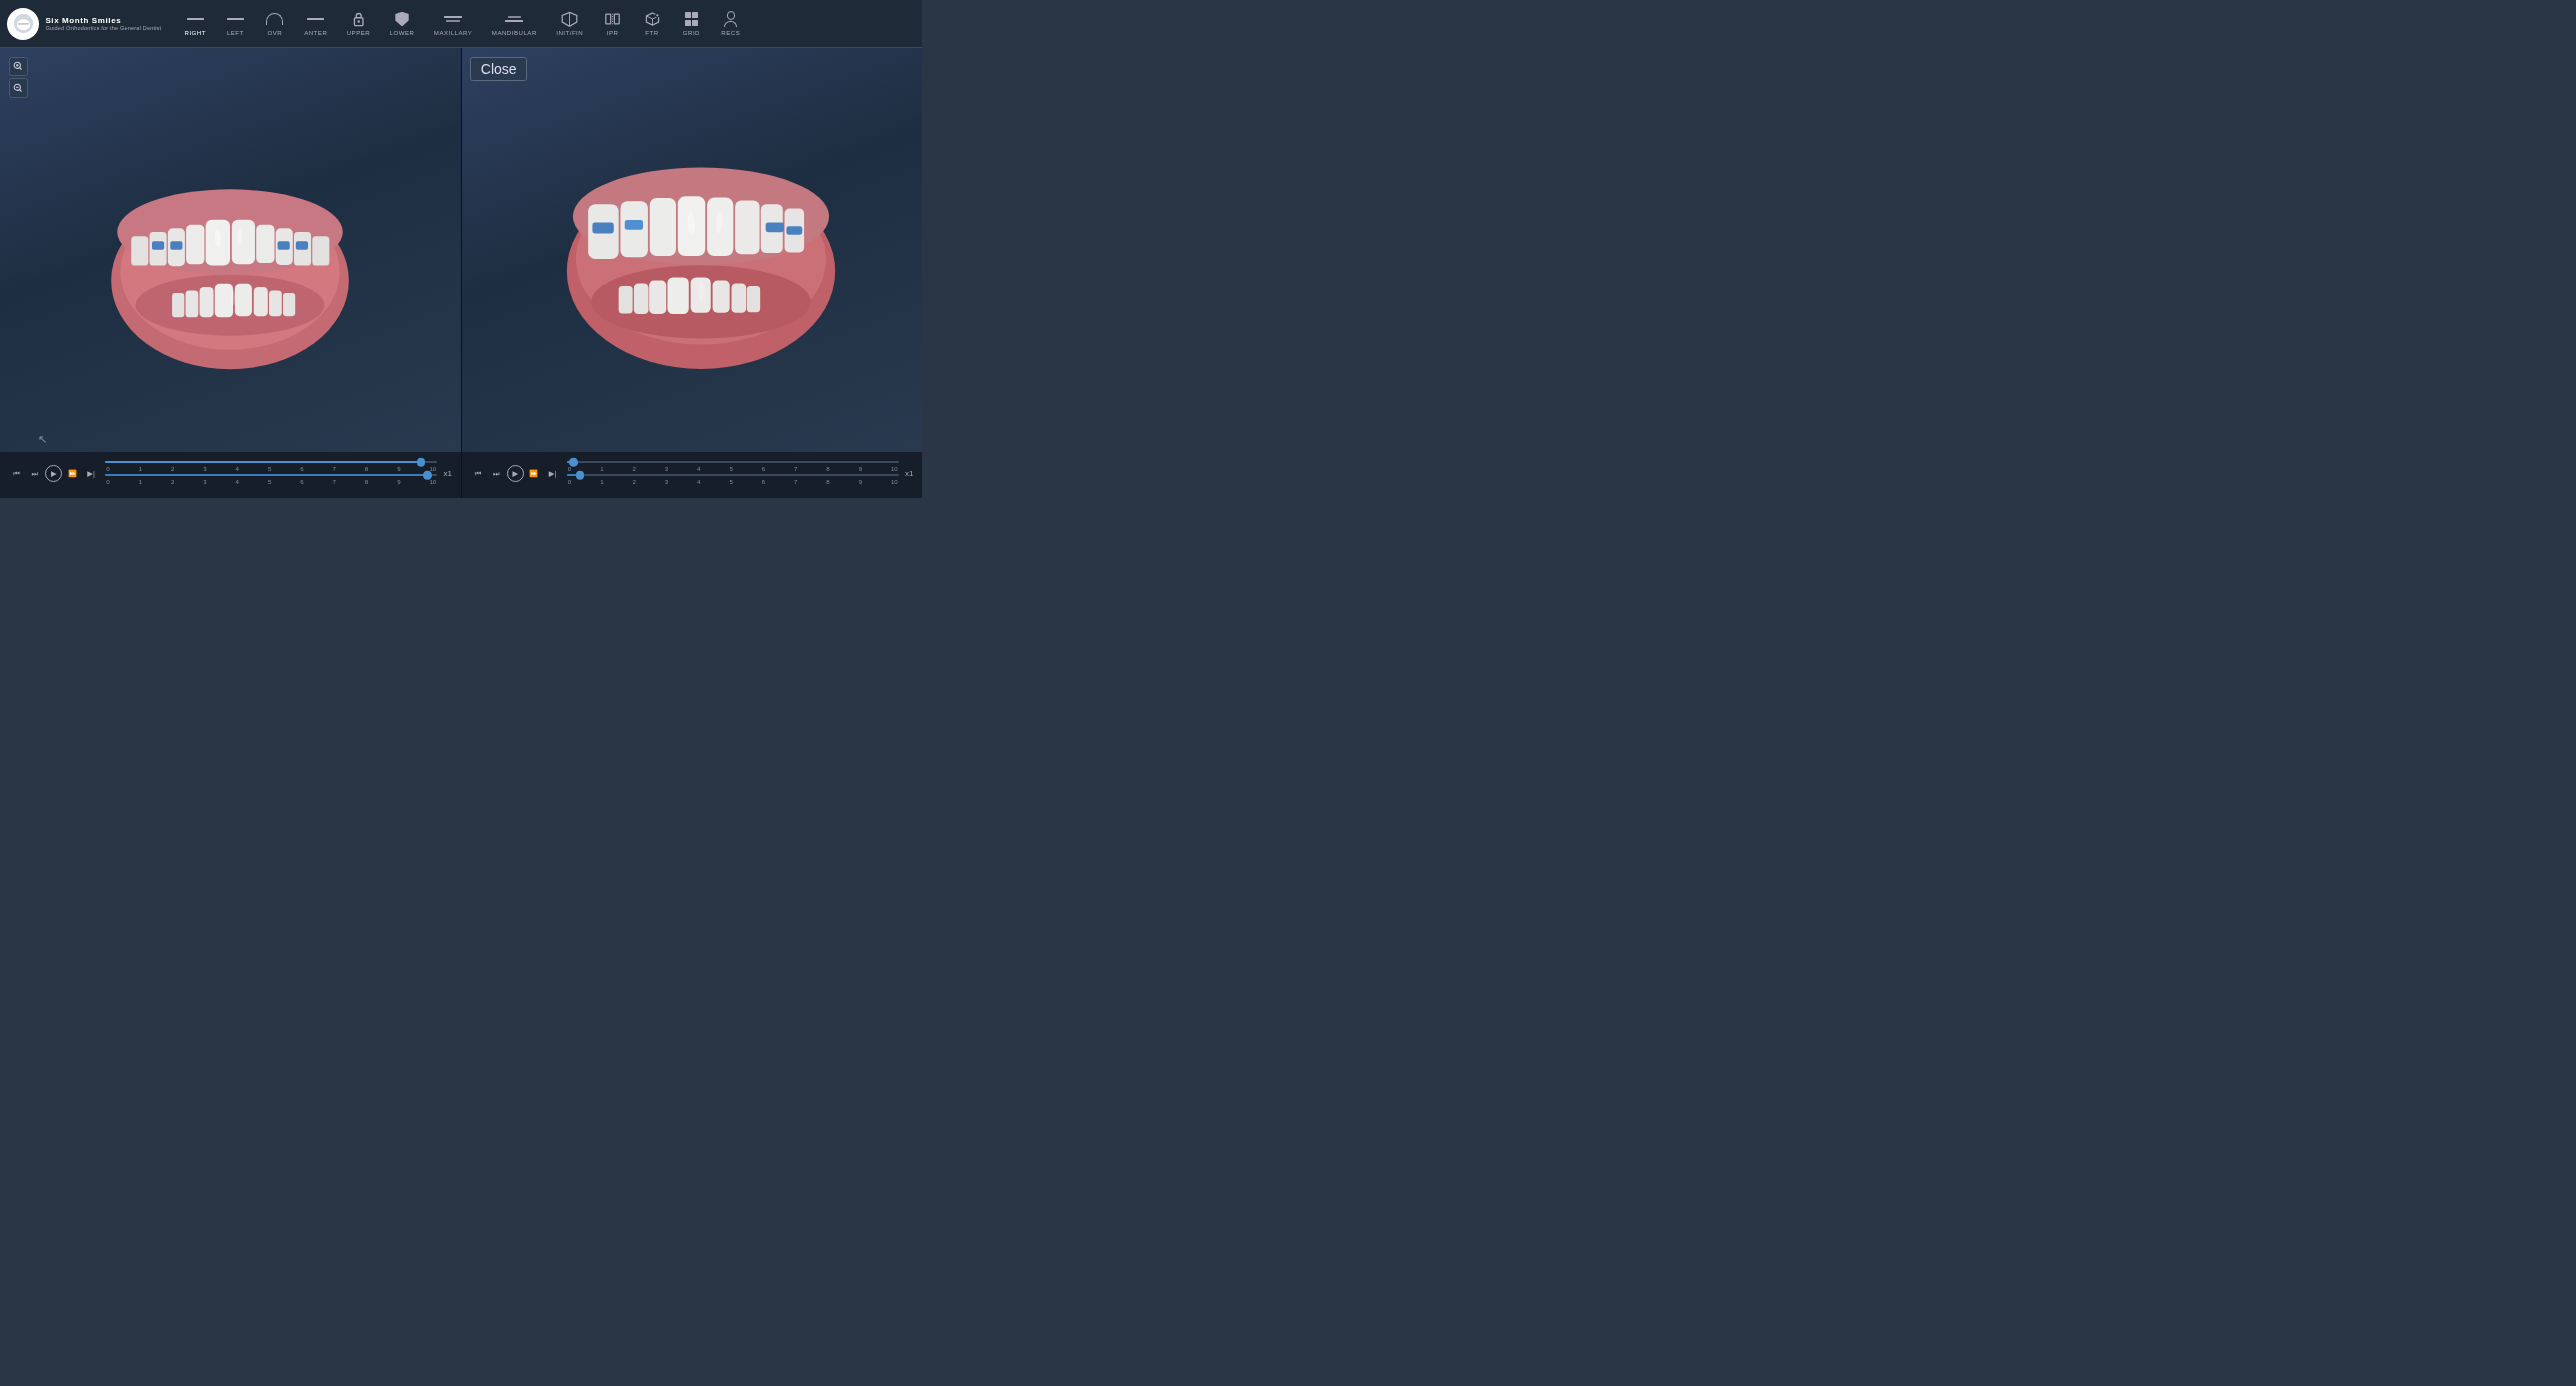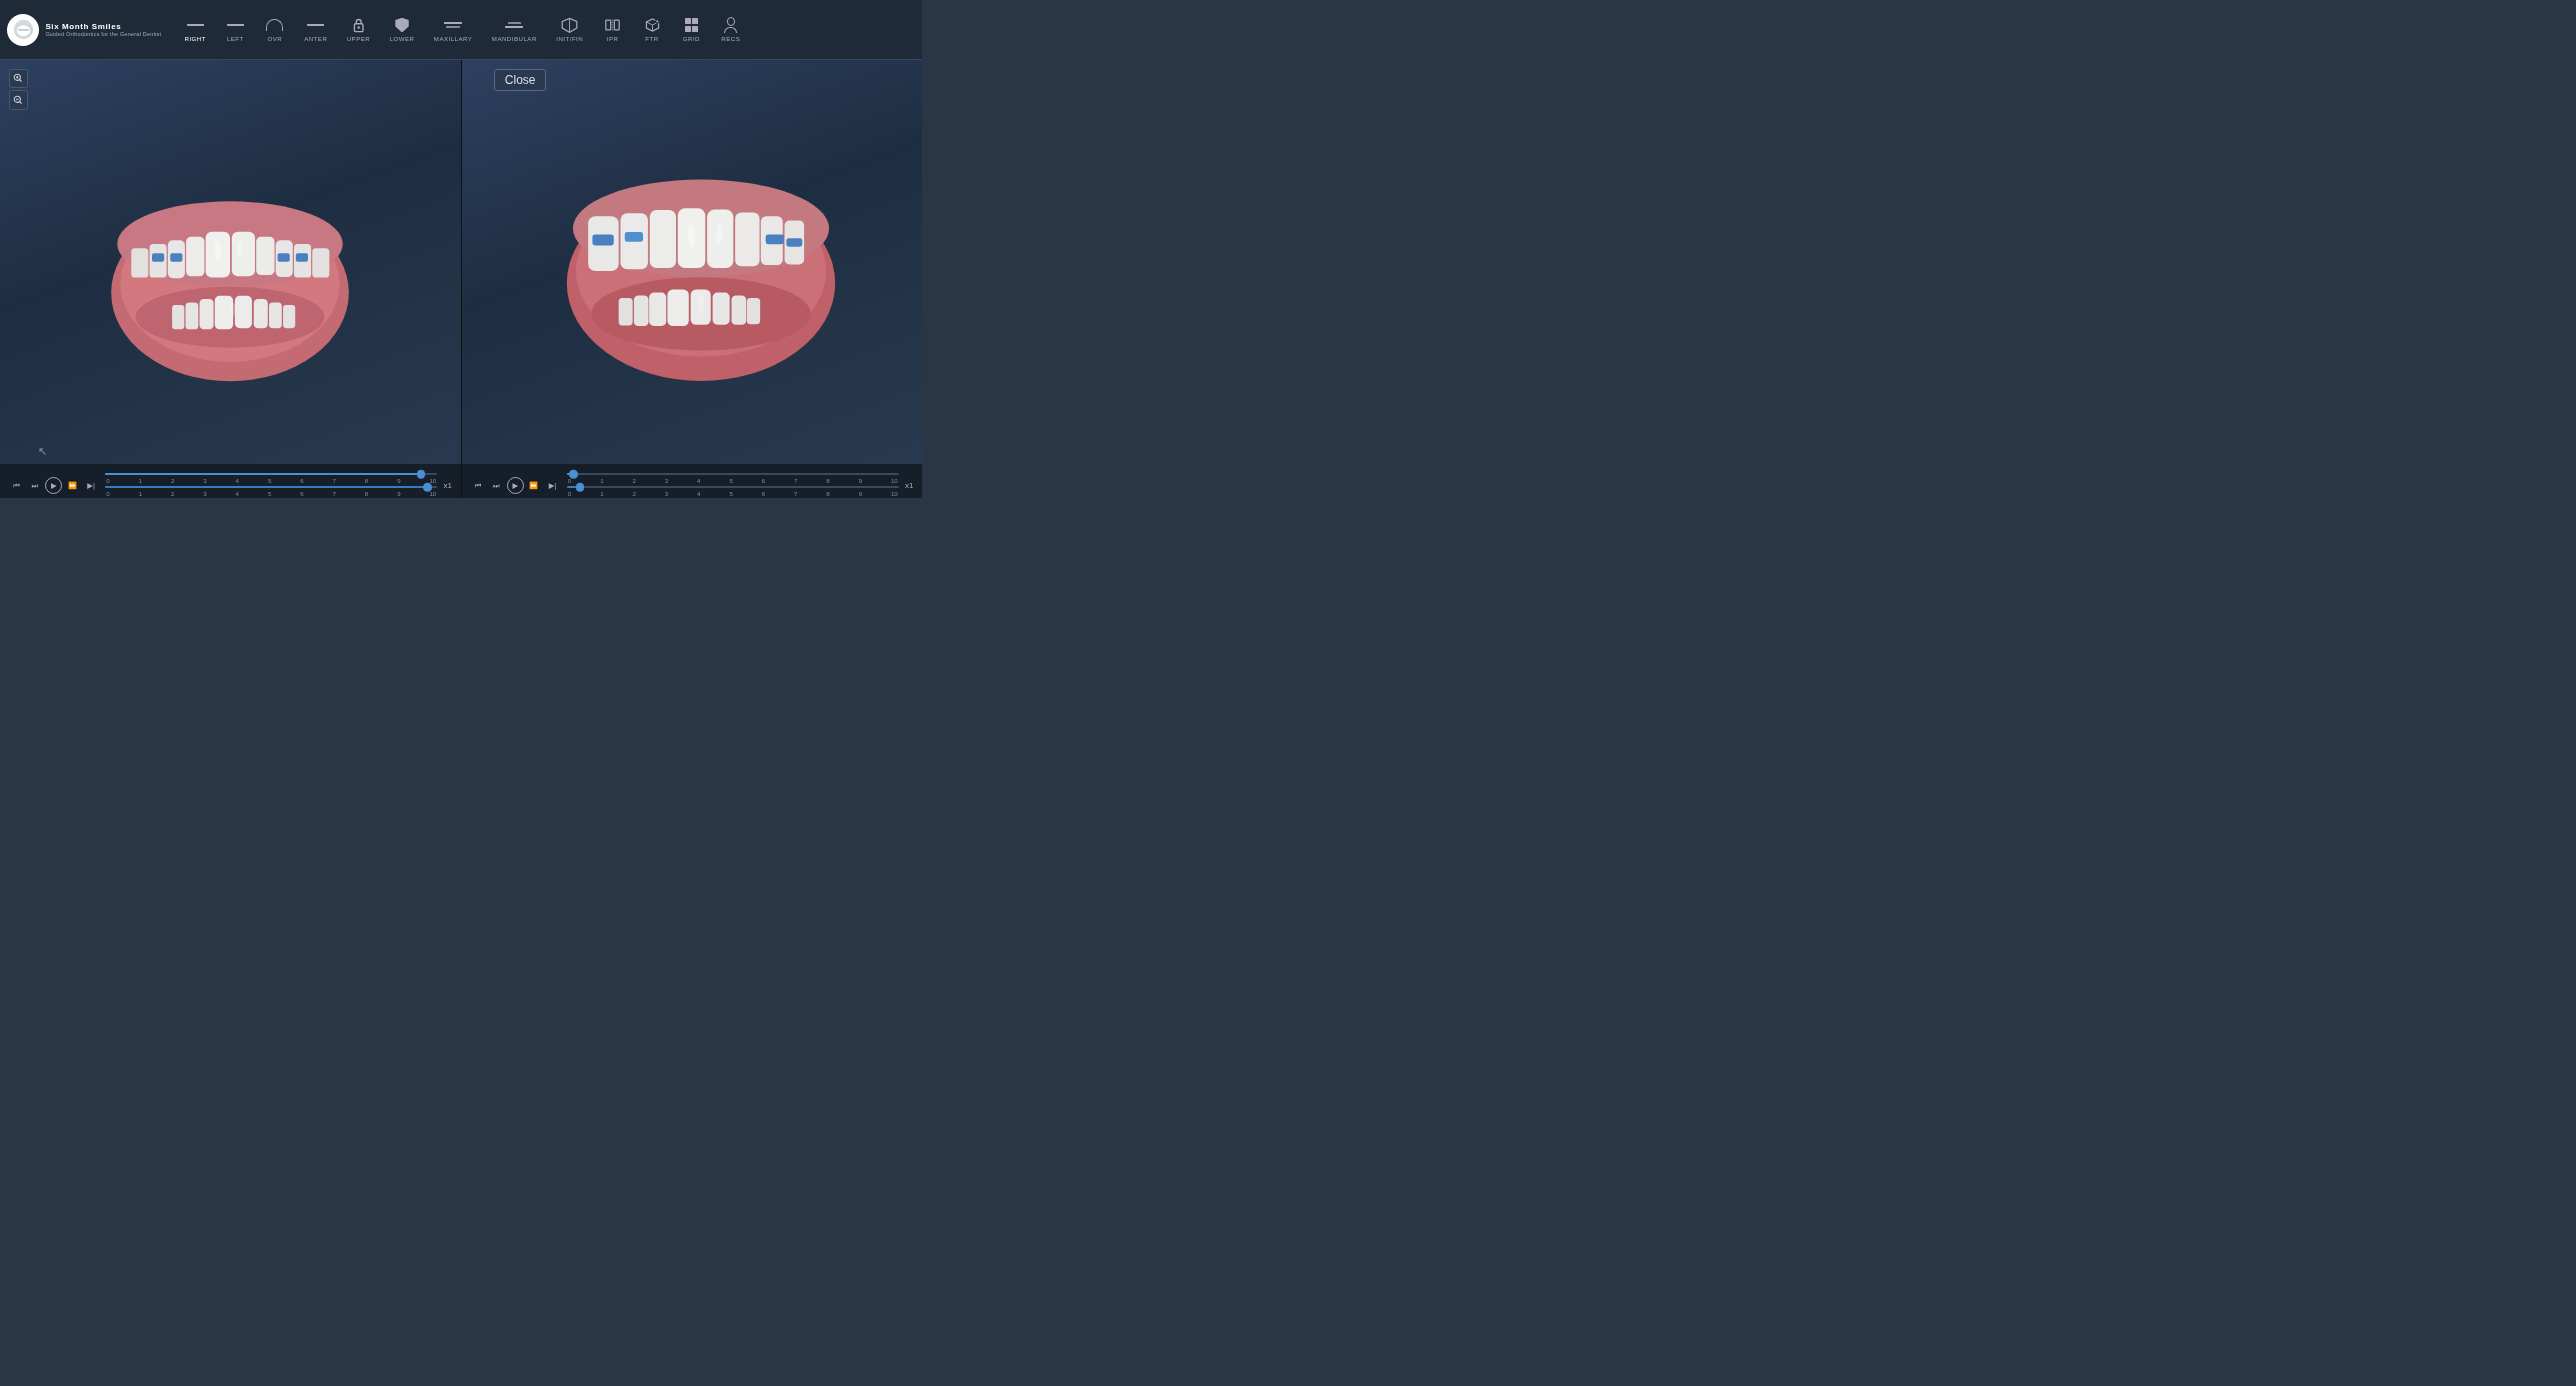--- a/index.html
+++ b/index.html
@@ -7,21 +7,21 @@
       width: 922px;
       height: 498px;
       background: #2a3545;
       font-family: Arial, sans-serif;
       overflow: hidden;
     }
 
     
     .topnav {
       width: 100%;
-      height: 60px;
+      height: 48px;
       background: #1e2a38;
       display: flex;
       align-items: center;
       padding: 0 7.3px;
       border-bottom: 0.6px solid #3a4a5a;
     }
 
     .logo-area {
       display: flex;
       align-items: center;
@@ -148,24 +148,23 @@
     
     .close-btn {
       position: absolute;
       top: 8.5px;
       left: 8.5px;
       background: #2a3a4e;
       border: 0.6px solid #5a6a7e;
       border-radius: 2.4px;
       padding: 3.1px 9.8px;
       color: #dde;
-      font-size: 12px;
+      font-size: 14px;
       cursor: pointer;
       z-index: 10;
-      margin-left: 24px;
     }
 
     
     .dental-model {
       position: absolute;
       top: 50%;
       left: 50%;
       transform: translate(-50%, -52%);
       width: 256px;
       height: 220px;

